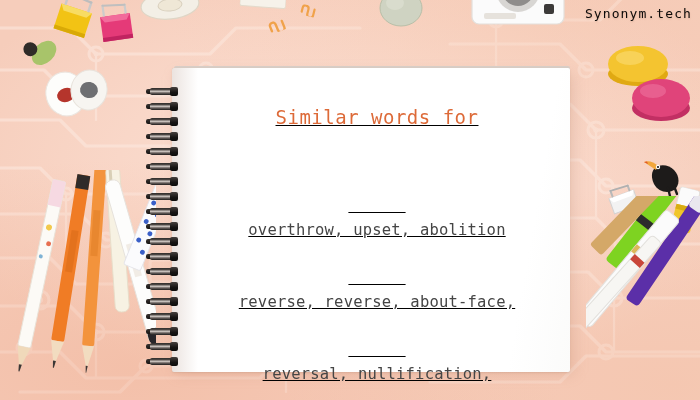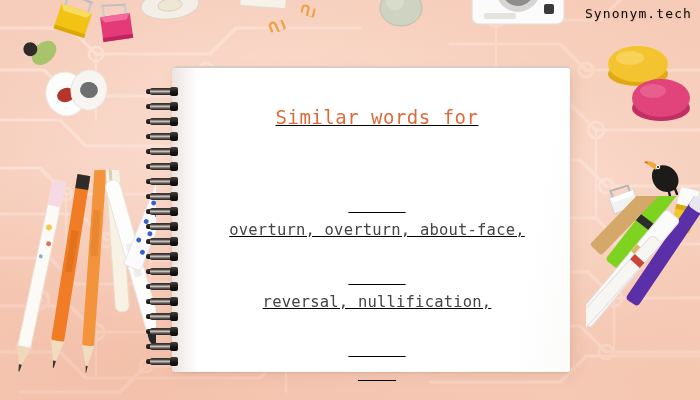--- a/index.html
+++ b/index.html
@@ -579,21 +579,22 @@
     <div class="ring" style="left:150px; top:358px;">
         <span class="ring-tail"></span>
         <span class="ring-bar"></span>
         <span class="ring-cap"></span>
       </div>
   </div>
 
   <div class="pad-content">
     <div class="title-line1">Similar words for</div>
     <div class="wordlist">
-      <div>overturn, overturn, about-face,</div>
+      <div>overthrow, upset, abolition</div>
+      <div>reverse, reverse, about-face,</div>
       <div>reversal, nullification,</div>
       
     </div>
   </div>
 
   <div class="watermark">Synonym.tech</div>
 
 </div>
 
 </body></html>

